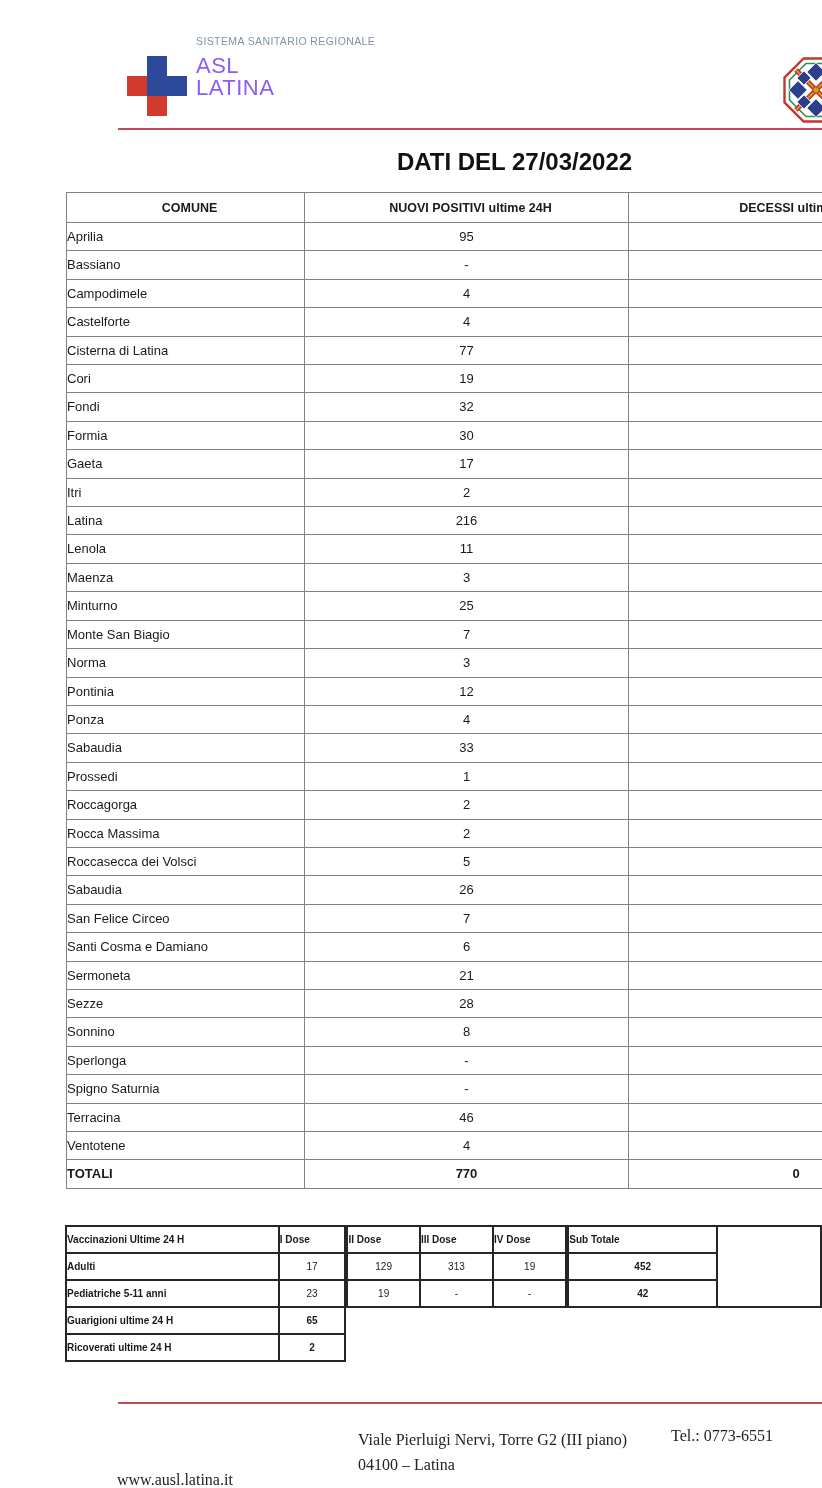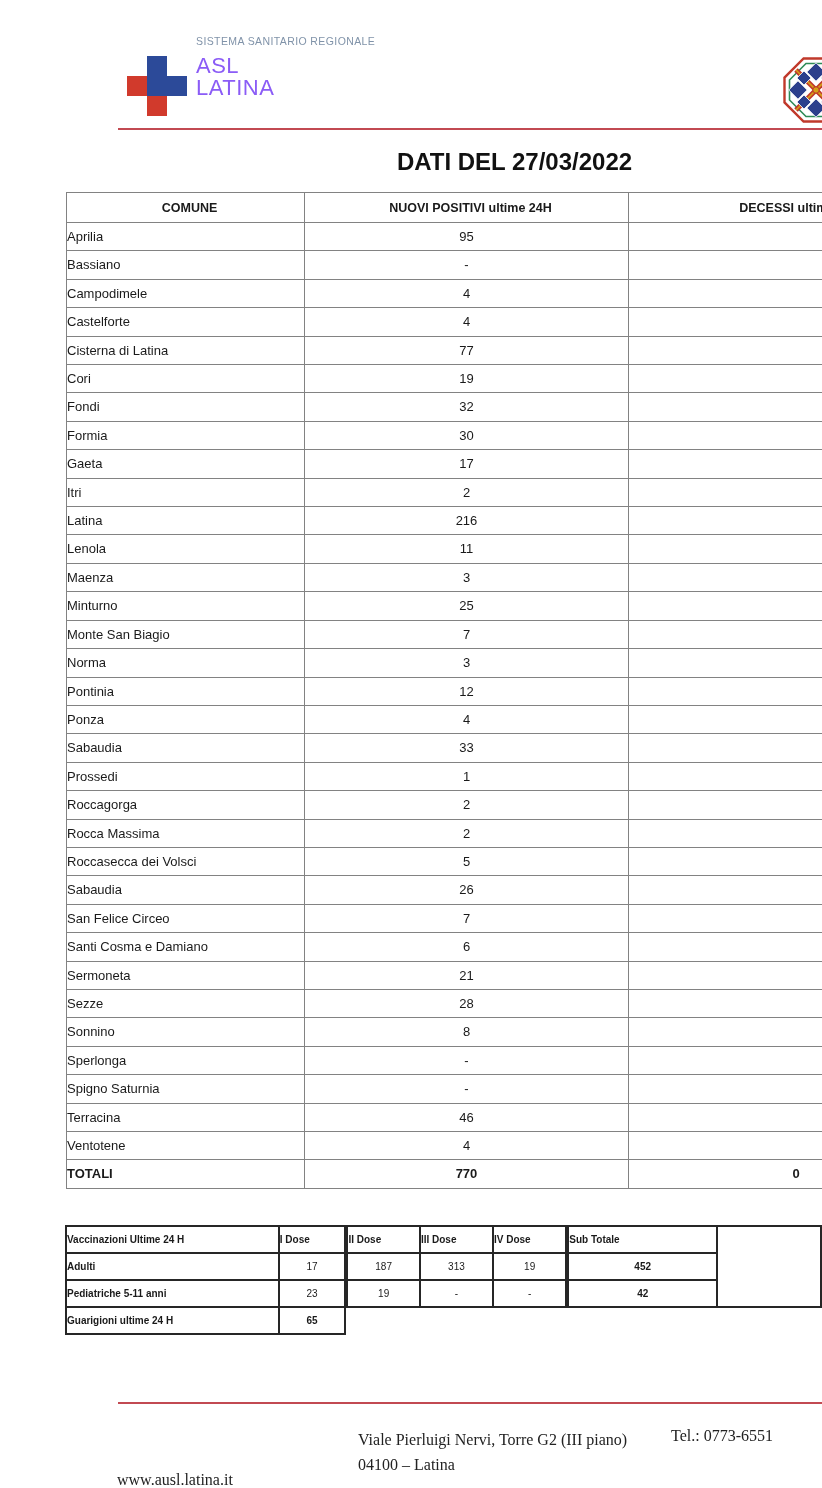--- a/index.html
+++ b/index.html
@@ -299,37 +299,41 @@
         <td class="vnum">17</td>
       </tr>
       <tr>
         <td class="vlabel">Pediatriche 5-11 anni</td>
         <td class="vnum">23</td>
       </tr>
       <tr>
         <td class="vlabel">Guarigioni ultime 24 H</td>
         <td class="vbold">65</td>
       </tr>
+      <tr>
+        <td class="vlabel">Ricoverati ultime 24 H</td>
+        <td class="vbold">2</td>
+      </tr>
     </tbody>
       </table>
 
     <table class="vacc vgap3">
       <colgroup>
           <col style="width:82px">
           <col style="width:82px">
           <col style="width:82px">
         </colgroup>
       <tbody>
           <tr>
         <td class="vhead">II Dose</td>
         <td class="vhead">III Dose</td>
         <td class="vhead">IV Dose</td>
       </tr>
       <tr>
-        <td class="vnum">187</td>
+        <td class="vnum">129</td>
         <td class="vnum">313</td>
         <td class="vnum">19</td>
       </tr>
       <tr>
         <td class="vnum">19</td>
         <td class="vnum">-</td>
         <td class="vnum">-</td>
       </tr>
     </tbody>
       </table>

